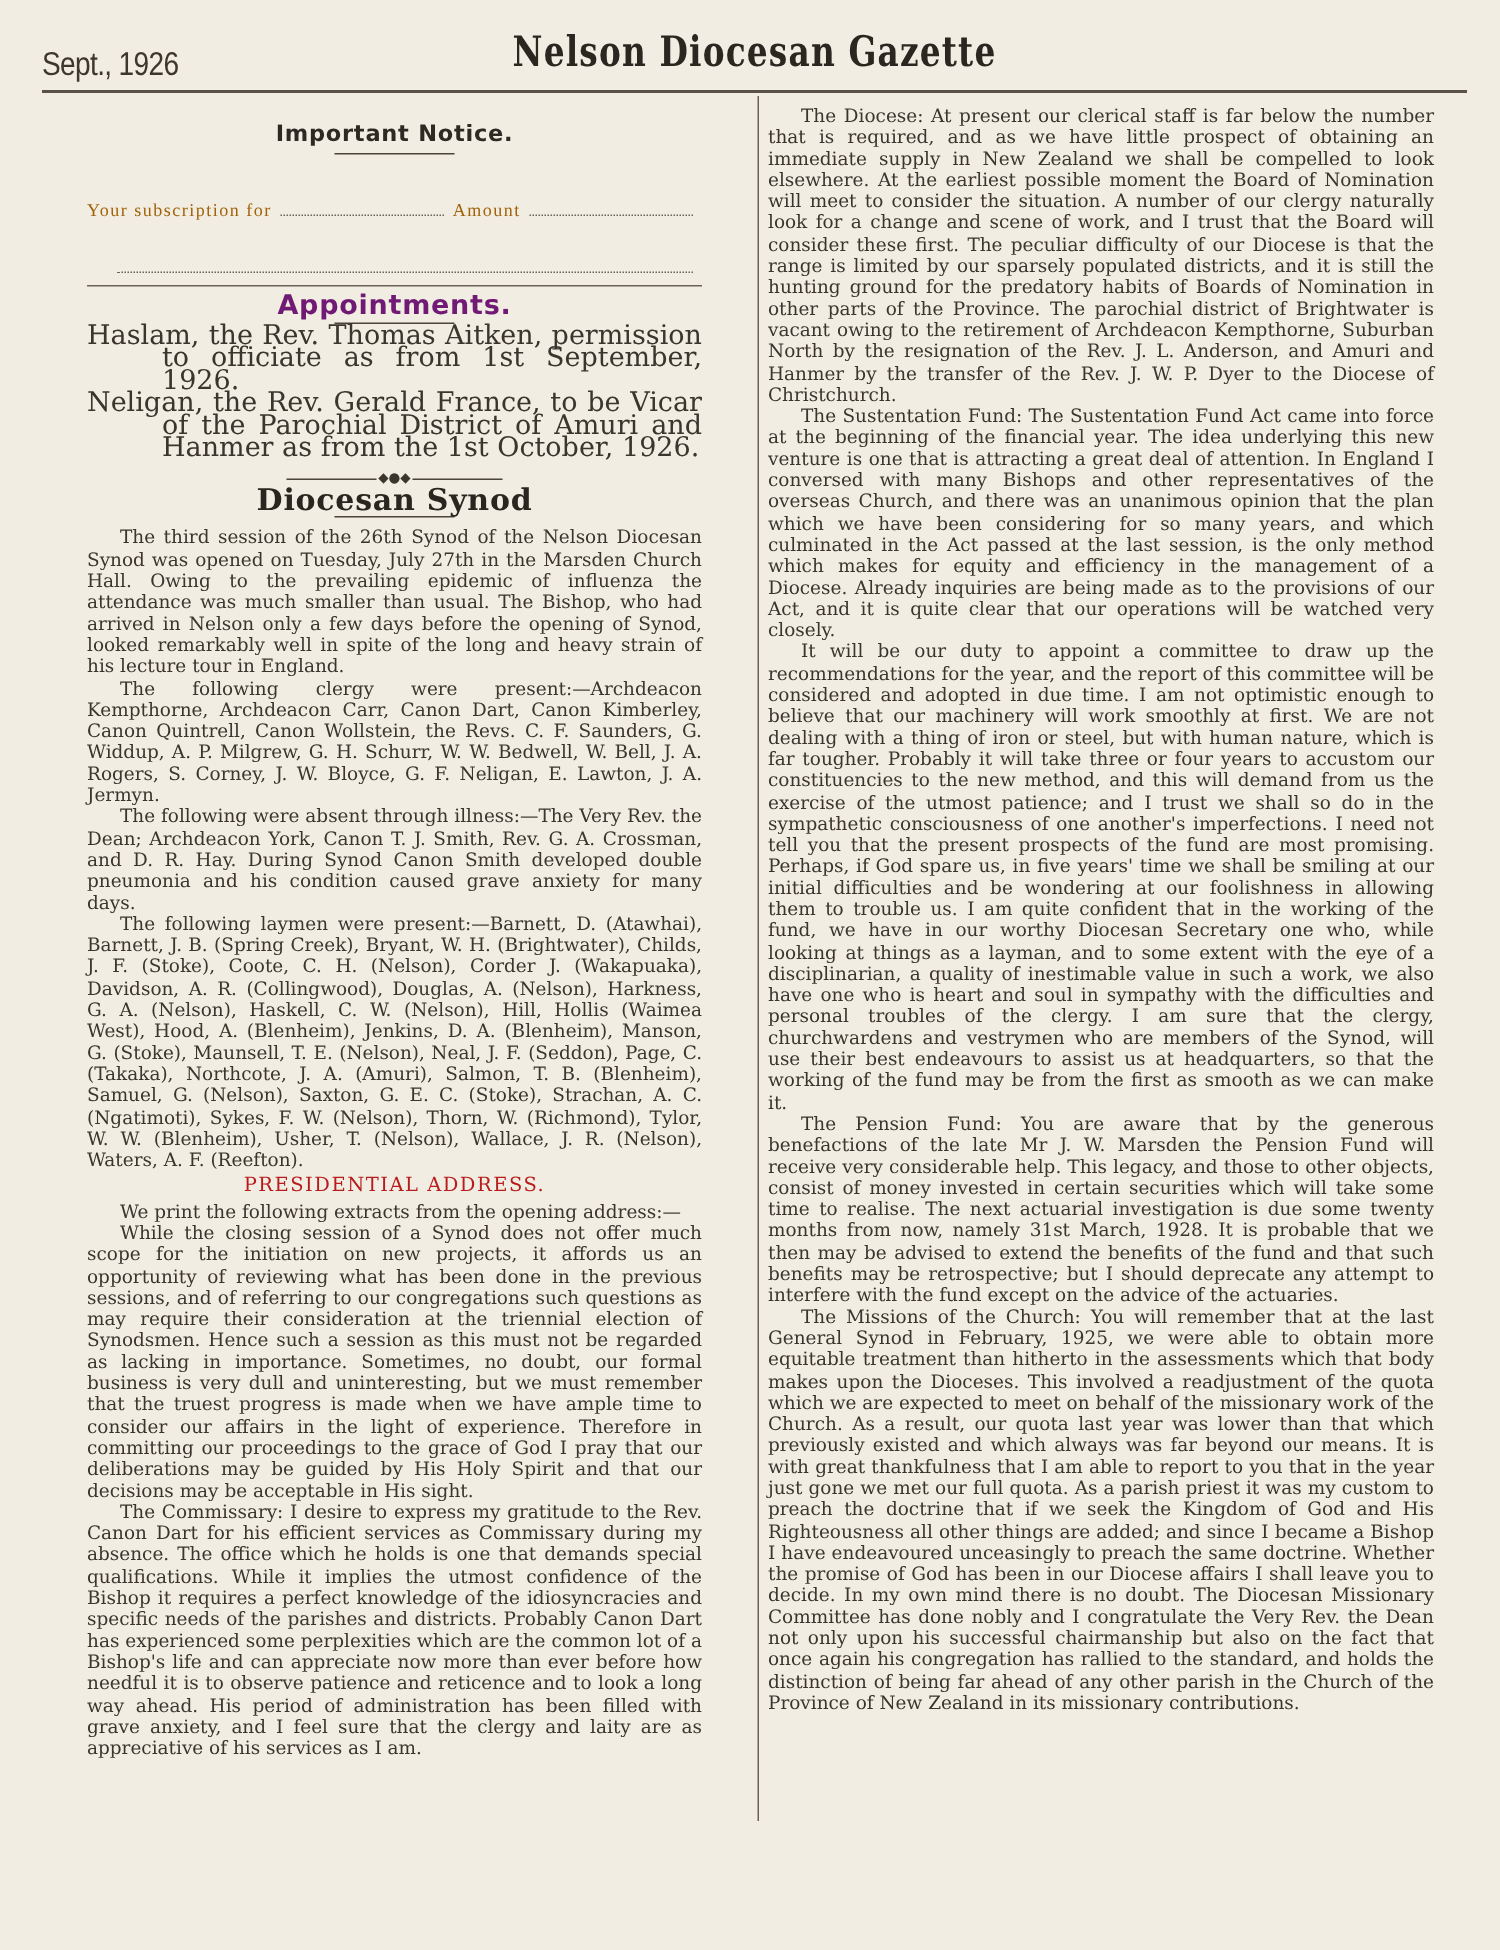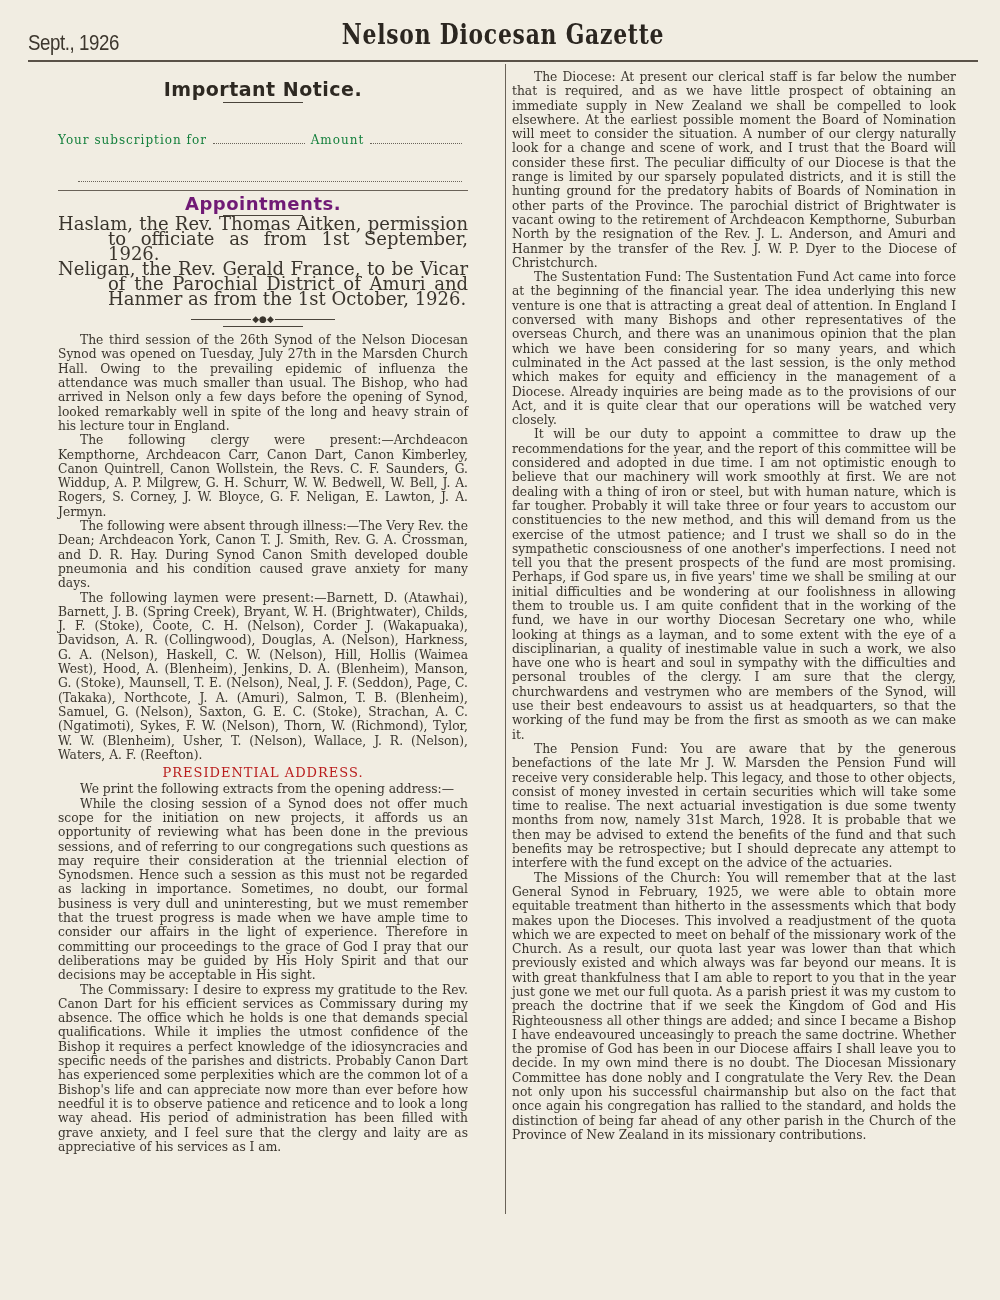--- a/index.html
+++ b/index.html
@@ -14,23 +14,23 @@
   .date { position:absolute; left:0; top:12px; font-family:"Liberation Sans Narrow","Liberation Sans",sans-serif; font-size:22px; color:#3d372e; letter-spacing:-0.5px; transform:scaleX(0.85); transform-origin:left; }
   .title { position:absolute; left:0; right:0; top:0; text-align:center; font-family:"DejaVu Serif", serif; font-weight:bold; font-size:28px; color:#2b2620; letter-spacing:1px; transform:scaleX(0.78); }
   .rule-top { position:absolute; left:28px; top:60px; width:950px; height:2px; background:#5a5248; }
   .divider { position:absolute; left:505px; top:64px; width:1px; height:1150px; background:#6a6258; }
 
   .col { position:absolute; top:68px; font-size:12.3px; line-height:14.3px; text-align:justify; }
   .left { left:58px; width:410px; }
   .right { left:512px; width:444px; }
   .col p { margin:0; text-indent:22px; }
 
-  .h-notice { text-align:center; font-family:"DejaVu Sans", sans-serif; font-weight:bold; font-size:19px; color:#2e2922; margin:14px 0 6px; letter-spacing:0.5px; }
+  .h-notice { text-align:center; font-family:"DejaVu Sans", sans-serif; font-weight:bold; font-size:15px; color:#2e2922; margin:14px 0 6px; letter-spacing:0.5px; }
   .short-rule { width:80px; height:1px; background:#4a443b; margin:0 auto; }
-  .form-line { display:flex; align-items:baseline; font-size:12px; color:#15803d; margin-top:20px; letter-spacing:1px; }
+  .form-line { display:flex; align-items:baseline; font-size:12px; color:#a16207; margin-top:20px; letter-spacing:1px;font-family:Liberation Serif, serif; }
   .dots { flex:1; border-bottom:1px dotted #6a645a; height:9px; margin:0 6px; }
   .sep-rule { height:1px; background:#6a6258; margin:8px 0 6px; }
   .h-appt { text-align:center; font-family:"DejaVu Sans", sans-serif; font-weight:bold; font-size:18px; color:#701a75; margin:4px 0 4px; letter-spacing:0.5px; }
   .appt { padding-left:50px; text-indent:-50px !important; font-size:18px; line-height:15px; margin:4px 0 0; }
   .ornament { display:flex; align-items:center; justify-content:center; margin:6px 0 0; }
   .ornament .ln { width:60px; height:1px; background:#4a443b; }
   .ornament .dia { font-size:9px; color:#3a352d; margin:0 1px; }
   .h-synod { text-align:center; font-family:"DejaVu Serif", serif; font-weight:bold; font-size:20px; color:#2a251f; margin:0 0 4px; letter-spacing:0.5px; }
   .h-pres { text-align:center; font-size:13px; letter-spacing:1px; color:#b91c1c; margin:4px 0 2px; }
 </style>
@@ -62,20 +62,21 @@
     <div class="h-appt">Appointments.</div>
     <div class="short-rule"></div>
     <p class="appt">Haslam, the Rev. Thomas Aitken, permission to officiate as from 1st September, 1926.</p>
     <p class="appt">Neligan, the Rev. Gerald France, to be Vicar of the Parochial District of Amuri and Hanmer as from the 1st October, 1926.</p>
 
     <div class="ornament">
       <span class="ln"></span>
       <span class="dia">◆●◆</span>
       <span class="ln"></span>
     </div>
+    <div class="h-synod">Diocesan Synod</div>
     <div class="short-rule" style="margin-bottom:6px"></div>
     <p>The third session of the 26th Synod of the Nelson Diocesan Synod was opened on Tuesday, July 27th in the Marsden Church Hall. Owing to the prevailing epidemic of influenza the attendance was much smaller than usual. The Bishop, who had arrived in Nelson only a few days before the opening of Synod, looked remarkably well in spite of the long and heavy strain of his lecture tour in England.</p>
     <p>The following clergy were present:—Archdeacon Kempthorne, Archdeacon Carr, Canon Dart, Canon Kimberley, Canon Quintrell, Canon Wollstein, the Revs. C. F. Saunders, G. Widdup, A. P. Milgrew, G. H. Schurr, W. W. Bedwell, W. Bell, J. A. Rogers, S. Corney, J. W. Bloyce, G. F. Neligan, E. Lawton, J. A. Jermyn.</p>
     <p>The following were absent through illness:—The Very Rev. the Dean; Archdeacon York, Canon T. J. Smith, Rev. G. A. Crossman, and D. R. Hay. During Synod Canon Smith developed double pneumonia and his condition caused grave anxiety for many days.</p>
     <p>The following laymen were present:—Barnett, D. (Atawhai), Barnett, J. B. (Spring Creek), Bryant, W. H. (Brightwater), Childs, J. F. (Stoke), Coote, C. H. (Nelson), Corder J. (Wakapuaka), Davidson, A. R. (Collingwood), Douglas, A. (Nelson), Harkness, G. A. (Nelson), Haskell, C. W. (Nelson), Hill, Hollis (Waimea West), Hood, A. (Blenheim), Jenkins, D. A. (Blenheim), Manson, G. (Stoke), Maunsell, T. E. (Nelson), Neal, J. F. (Seddon), Page, C. (Takaka), Northcote, J. A. (Amuri), Salmon, T. B. (Blenheim), Samuel, G. (Nelson), Saxton, G. E. C. (Stoke), Strachan, A. C. (Ngatimoti), Sykes, F. W. (Nelson), Thorn, W. (Richmond), Tylor, W. W. (Blenheim), Usher, T. (Nelson), Wallace, J. R. (Nelson), Waters, A. F. (Reefton).</p>
 
     <div class="h-pres">PRESIDENTIAL ADDRESS.</div>
     <p>We print the following extracts from the opening address:—</p>
     <p>While the closing session of a Synod does not offer much scope for the initiation on new projects, it affords us an opportunity of reviewing what has been done in the previous sessions, and of referring to our congregations such questions as may require their consideration at the triennial election of Synodsmen. Hence such a session as this must not be regarded as lacking in importance. Sometimes, no doubt, our formal business is very dull and uninteresting, but we must remember that the truest progress is made when we have ample time to consider our affairs in the light of experience. Therefore in committing our proceedings to the grace of God I pray that our deliberations may be guided by His Holy Spirit and that our decisions may be acceptable in His sight.</p>
     <p>The Commissary: I desire to express my gratitude to the Rev. Canon Dart for his efficient services as Commissary during my absence. The office which he holds is one that demands special qualifications. While it implies the utmost confidence of the Bishop it requires a perfect knowledge of the idiosyncracies and specific needs of the parishes and districts. Probably Canon Dart has experienced some perplexities which are the common lot of a Bishop's life and can appreciate now more than ever before how needful it is to observe patience and reticence and to look a long way ahead. His period of administration has been filled with grave anxiety, and I feel sure that the clergy and laity are as appreciative of his services as I am.</p>

